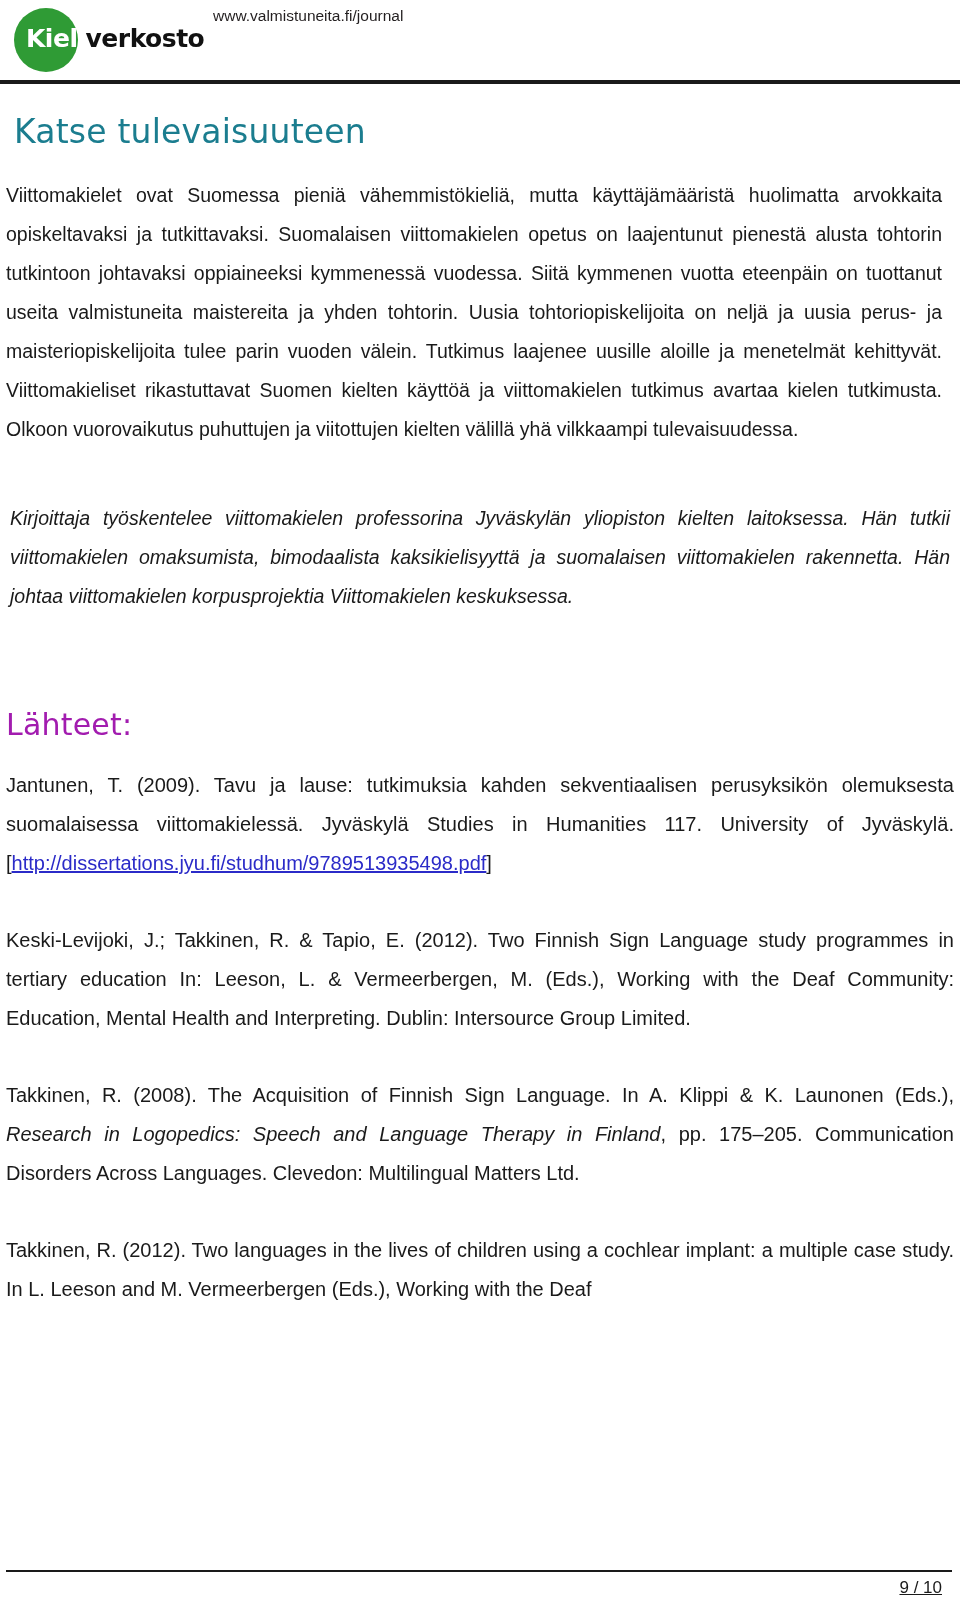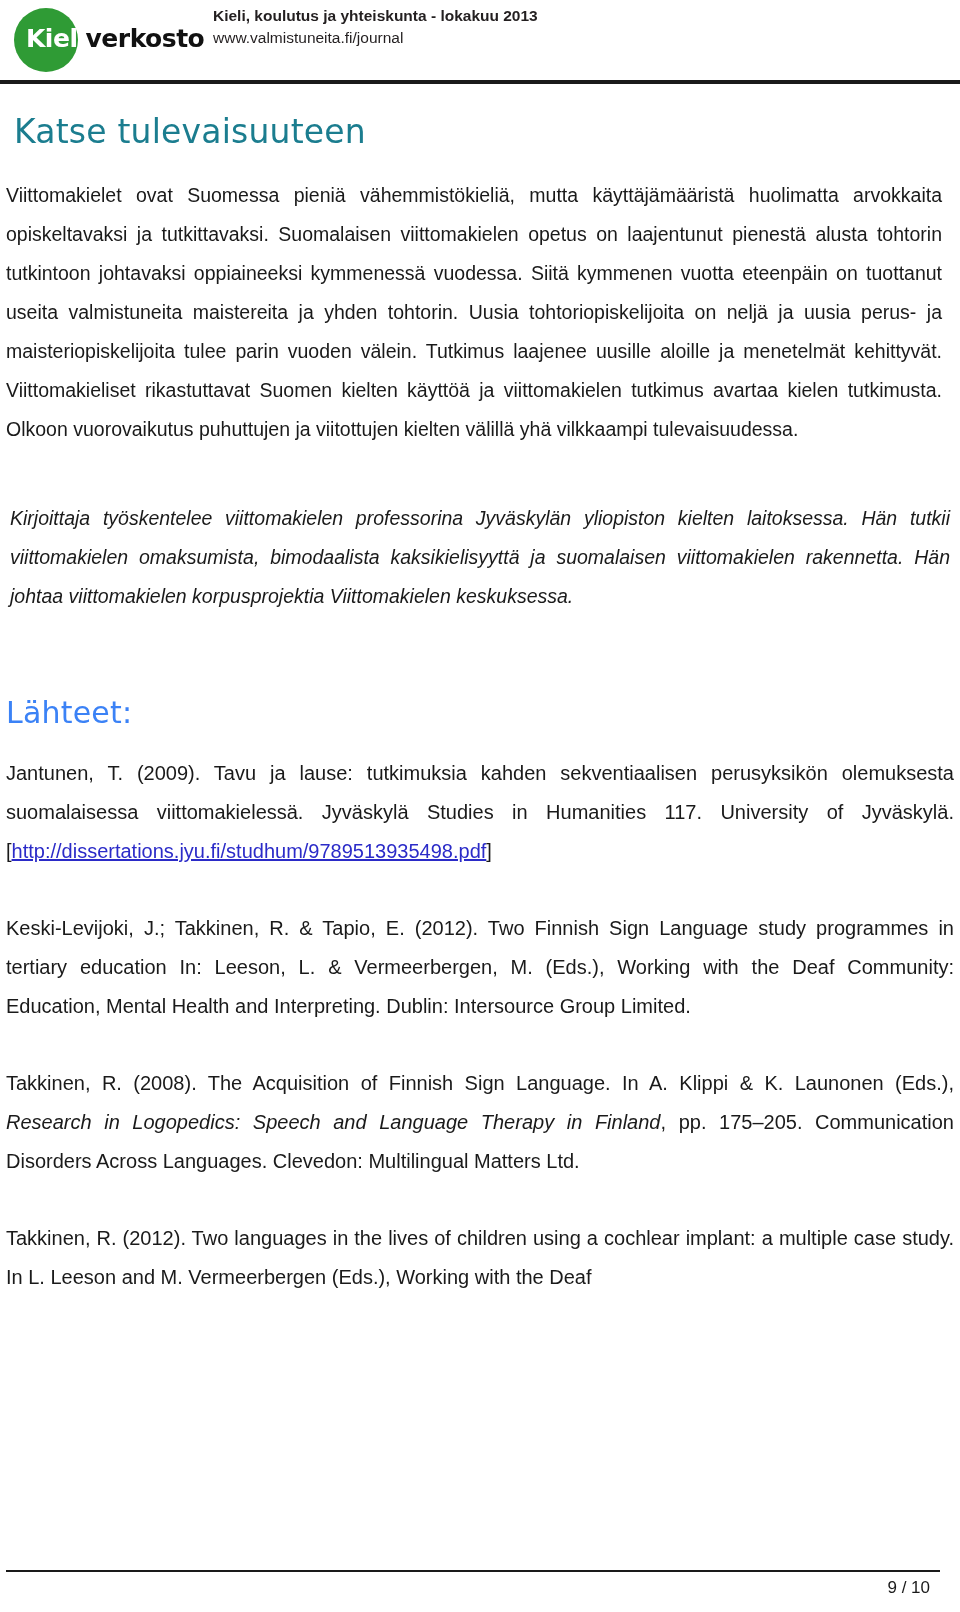--- a/index.html
+++ b/index.html
@@ -97,26 +97,26 @@
     margin: 0 0 24px 8px;
     font-family: "DejaVu Sans", sans-serif;
     font-weight: 400;
     font-size: 33px;
     line-height: 40px;
     color: #1b7d8f;
     letter-spacing: 0.2px;
   }
 
   h2.section-title {
-    margin: 0 0 22px 0;
+    margin: 12px 0 22px 0;
     font-family: "DejaVu Sans", sans-serif;
     font-weight: 400;
     font-size: 30px;
     line-height: 38px;
-    color: #3b82f6;
+    color: #a21caf;
     letter-spacing: 0.2px;
   }
 
   p.body-para {
     margin: 0 12px 0 0;
     font-family: "Liberation Sans", sans-serif;
     font-size: 19.5px;
     line-height: 39px;
     text-align: justify;
     color: #1a1a1a;
@@ -146,22 +146,23 @@
   a.ext-link {
     color: #2b2bc8;
     text-decoration: underline;
   }
   em.title-em { font-style: italic; }
 
   
   .footer {
     position: absolute;
     left: 6px;
-    right: 20px;
+    right: 8px;
     bottom: 14px;
+    text-decoration: underline;
   }
   .footer-rule {
     height: 2px;
     background: #1a1a1a;
   }
   .footer-pageno {
     margin-top: 6px;
     text-align: right;
     padding-right: 10px;
     font-family: "Liberation Sans", sans-serif;
@@ -175,21 +176,20 @@
 <div class="page">
 
   <div class="masthead">
 
     <div class="logo-wrap">
       <div class="logo-circle"></div>
       <div class="logo-text"><span class="kieli">Kieli</span><span class="verkosto">verkosto</span></div>
     </div>
 
     <div class="masthead-lines">
-      <div class="ml ml1">Kieli, koulutus ja yhteiskunta - lokakuu 2013</div>
       <div class="ml ml3">www.valmistuneita.fi/journal</div>
     </div>
 
     <div class="masthead-rule"></div>
   </div>
 
   <div class="content">
 
     <h1 class="article-title">Katse tulevaisuuteen</h1>
 

